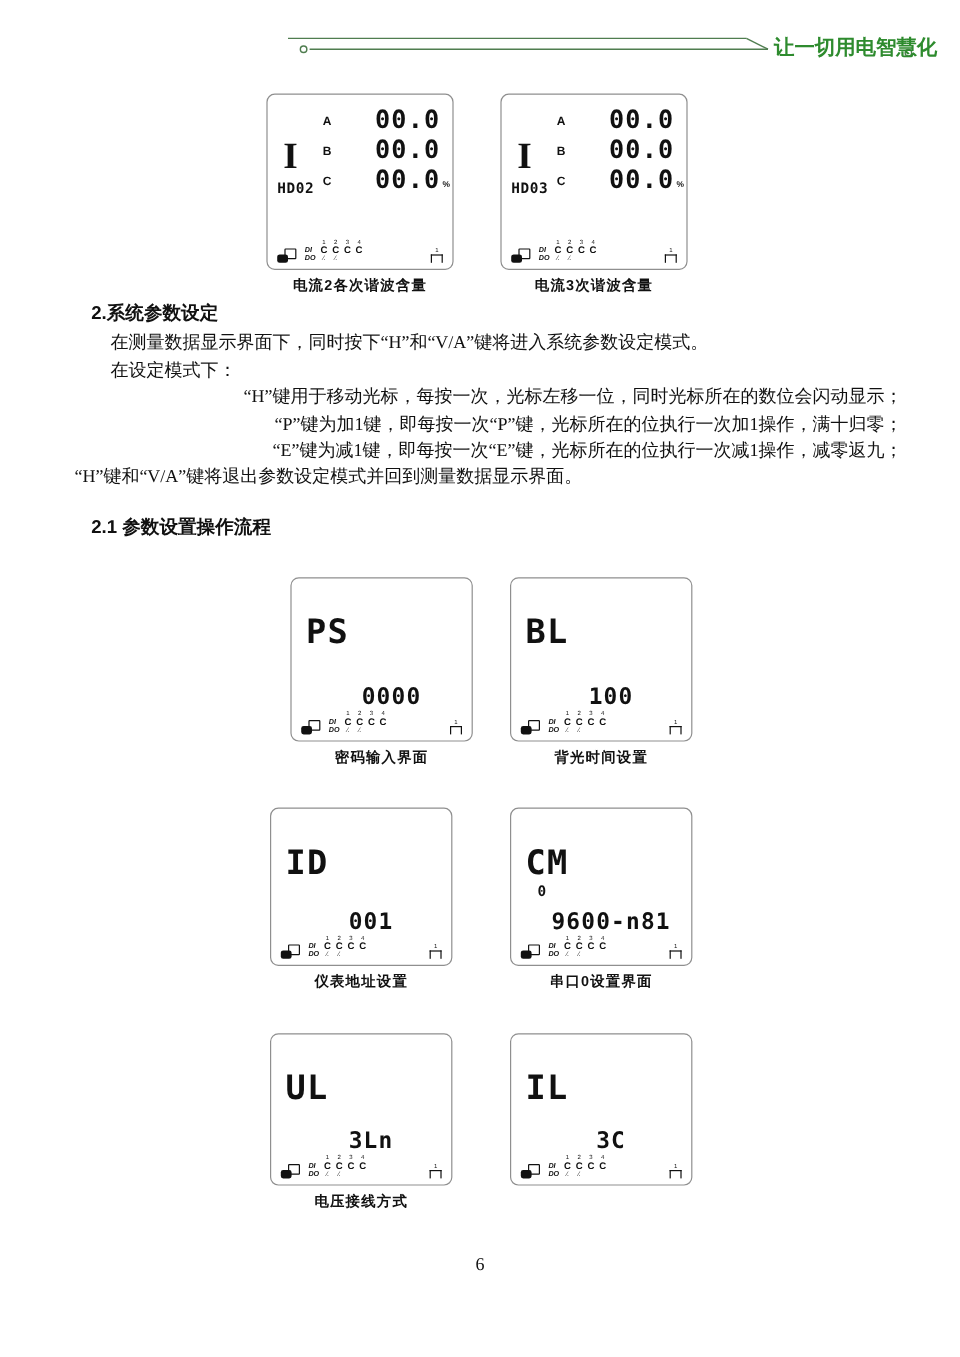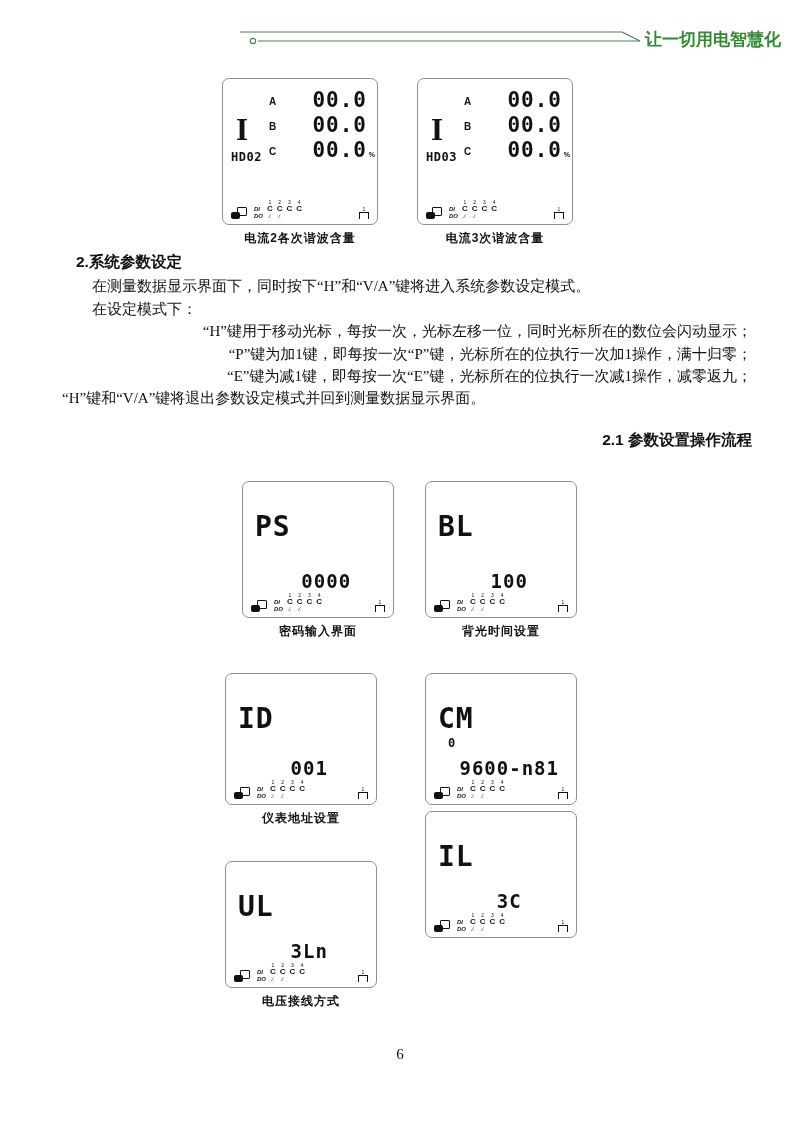--- a/index.html
+++ b/index.html
@@ -10,21 +10,21 @@
 
   
   .hdr { position:absolute; left:0; top:0; width:800px; height:60px; }
 
   
   .textblock { position:absolute; left:62px; top:251px; width:690px; font-size:15px; line-height:22.4px; }
   .textblock h3 { margin:0 0 2px 14px; font-size:15.5px; font-weight:700; font-family:"Liberation Sans",sans-serif; }
   .textblock p { margin:0; }
   .ind2 { text-indent:30px; }
   .indq { text-indent:17px;text-align:right; }
-  .h21 { margin:19px 0 0 14px !important; font-size:15px;text-align:right; }
+  .h21 { margin:19px 0 0 14px !important; font-size:15px; }
 
   
   .pslot { position:absolute; width:var(--pw); }
   .panel {
     position:relative; width:var(--pw); height:var(--ph);
     border:1.5px solid #8f8f8f; border-radius:7px; background:#fff; box-sizing:border-box;
   }
   .cap { margin-top:5px; text-align:center; font-weight:700; font-size:12px; letter-spacing:1px;
          font-family:Liberation Sans, sans-serif; white-space:nowrap; }
   .seg { font-family:"DejaVu Sans Mono", monospace; font-weight:700; color:#111; }
@@ -432,21 +432,21 @@
     </span>
     <span class="pulse">
       <i>1</i>
               <span class="gate"></span>
     </span>
   </div>
 </div>
   </div>
   <div class="cap">电压接线方式</div>
 </div>
-  <div class="pslot" style="left:425px;top:811px;--pw:152px;--ph:127px">
+  <div class="pslot" style="left:425px;top:861px;--pw:152px;--ph:127px">
   <div class="panel set">
     <div class="seg main">IL</div>
     <div class="seg sub"></div>
     <div class="seg value">3C</div>
     <div class="sbar-slot">
   <div class="sbar">
     <span class="plug">
               <span class="pb"></span>
               <span class="pf"></span>
             </span>

